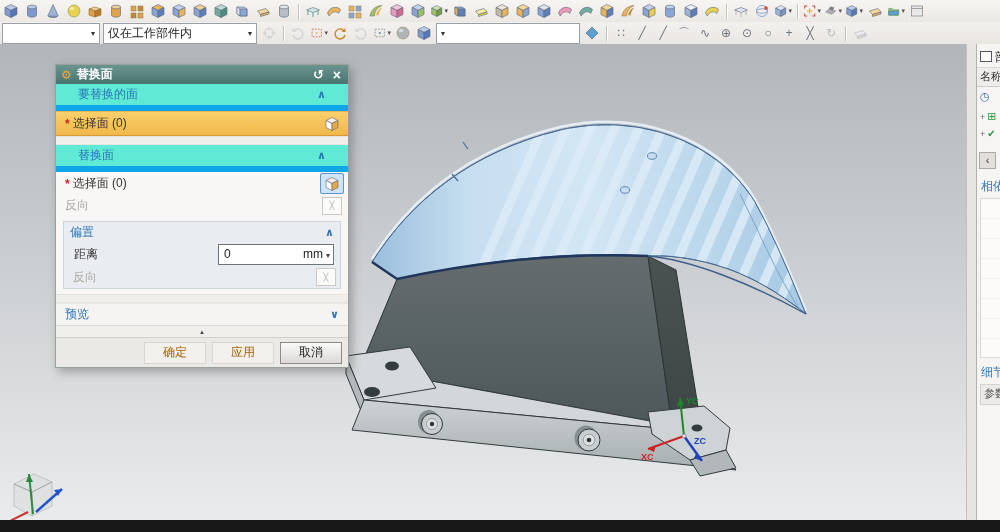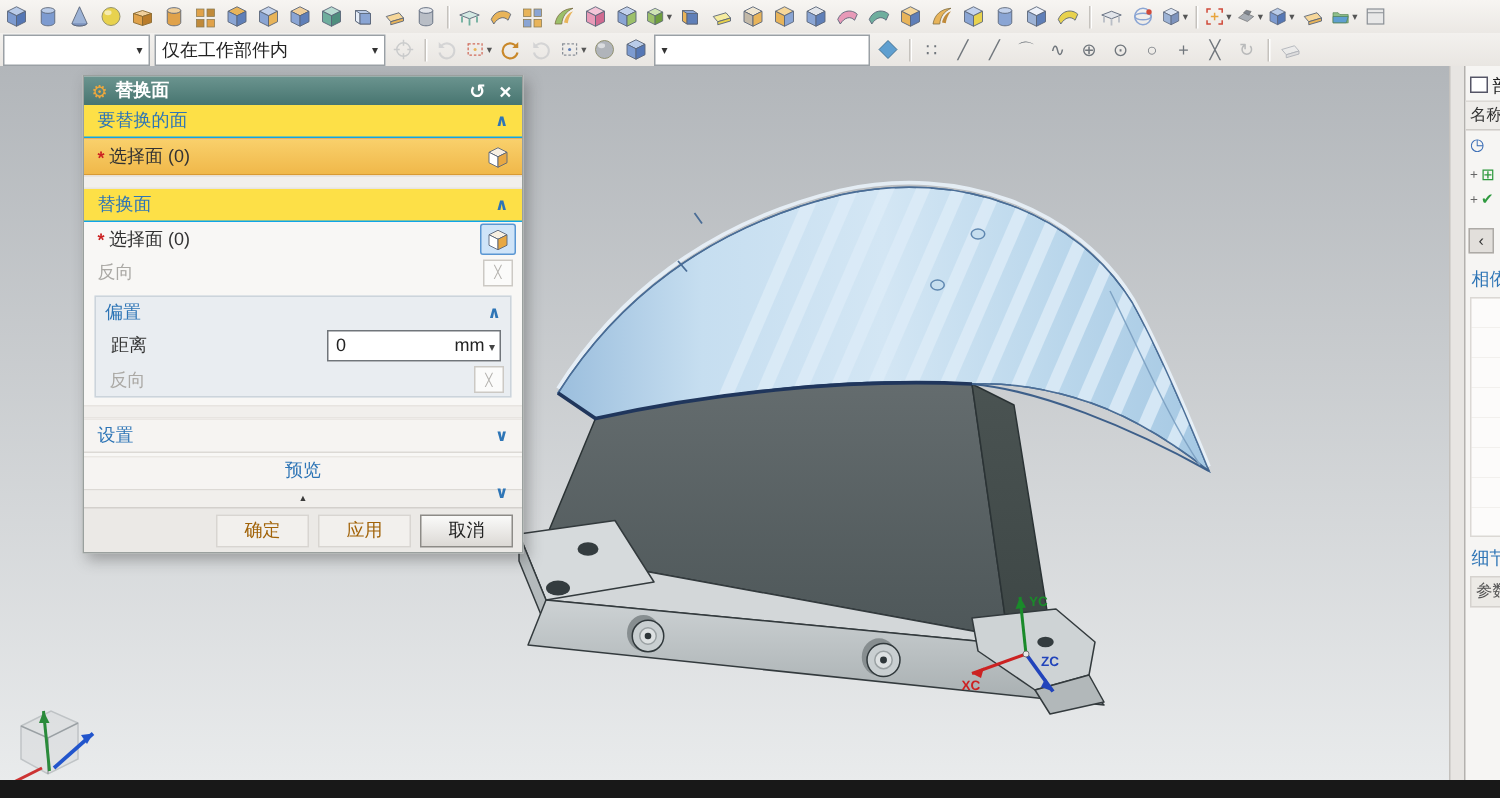--- a/index.html
+++ b/index.html
@@ -20,31 +20,31 @@
   .tcaret{font-size:7px;color:#555;margin-left:1px;}
   .combo{flex:none;display:flex;align-items:center;height:19px;background:#fff;border:1px solid #9aa0a5;}
   .combo .cval{flex:1;font-size:12px;color:#222;padding:0 4px;white-space:nowrap;overflow:hidden;}
   .combo .ccaret{flex:none;width:12px;text-align:center;font-size:8px;color:#333;}
   .w1{width:96px;}.w2{width:152px;}.w3{width:142px;}
   
   .vp{position:absolute;top:44px;left:0;right:0;bottom:12px;
       background:linear-gradient(#b2b6ba,#e9ebec);overflow:hidden;}
   .model{position:absolute;top:0;left:0;}
   
-  .dialog{position:absolute;left:55px;top:6px;width:292px;background:#f8f7f5;
+  .dialog{position:absolute;left:55px;top:20px;width:292px;background:#f8f7f5;
           border:1px solid #9aa09e;box-shadow:3px 4px 9px rgba(50,50,50,.35);}
   .dlg-title{height:19px;background:linear-gradient(#6b948f,#477570);display:flex;
              align-items:center;padding:0 5px;color:#fff;font-weight:bold;font-size:12px;}
   .gear::after{content:"\2699";color:#f0a83c;font-size:12px;margin-right:5px;font-weight:normal;}
   .dlg-reset{margin-left:auto;cursor:default;}
   .dlg-reset::after{content:"\21BA";font-size:13px;}
   .dlg-close{margin-left:9px;margin-right:2px;}
   .dlg-close::after{content:"\00D7";font-size:14px;}
-  .sec-row{height:21px;display:flex;align-items:center;padding:0 9px;color:#2e75b6;
-           border-bottom:1px solid #0ea5e9;background:#fde047;}
+  .sec-row{height:21px;display:flex;align-items:center;padding:0 22px;color:#2e75b6;
+           border-bottom:6px solid #0ea5e9;background:#5eead4;}
   .chev{margin-left:auto;color:#2e75b6;font-weight:bold;font-size:11px;}
   .chev.up::after{content:"\2227";}
   .chev.down::after{content:"\2228";}
   .sel-row{height:23px;display:flex;align-items:center;padding:0 4px 0 9px;color:#333;}
   .sel-row.hl{background:linear-gradient(#f9d06b,#f0b84a);border-top:1px solid #e9b354;
               border-bottom:1px solid #d89a34;}
   .ast{color:#cc2222;margin-right:3px;font-weight:bold;}
   .cubebtn{margin-left:auto;width:22px;height:19px;display:flex;align-items:center;
            justify-content:center;border:1px solid transparent;}
   .cubebtn svg{width:16px;height:16px;--f1:#ffffff;--f2:#e8a843;--f3:#f7efe2;}
@@ -723,24 +723,20 @@
             <span class="fcaret"></span>
           </div>
         </div>
         <div class="dis-row">
           <span>反向</span>
           <span class="xbtn"></span>
         </div>
       </div>
       <div class="gap"></div>
       <div class="bar-row">
-        <span>设置</span>
-        <span class="chev down"></span>
-      </div>
-      <div class="bar-row">
         <span>预览</span>
         <span class="chev down"></span>
       </div>
       <div class="handle"></div>
       <div class="dlg-footer">
         <div class="btn dis">确定</div>
         <div class="btn dis">应用</div>
         <div class="btn en">取消</div>
       </div>
     </div>

